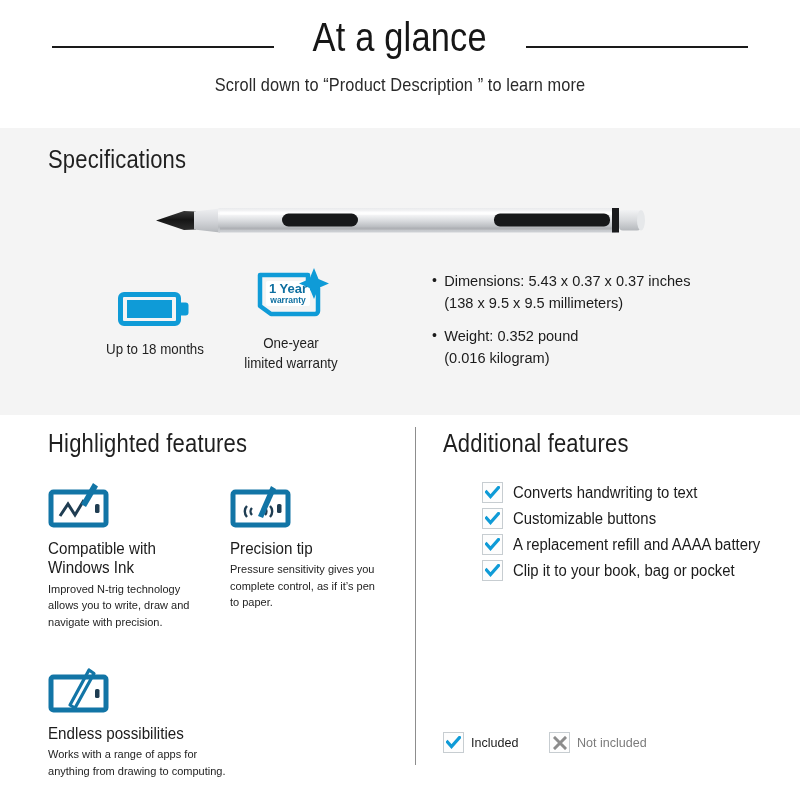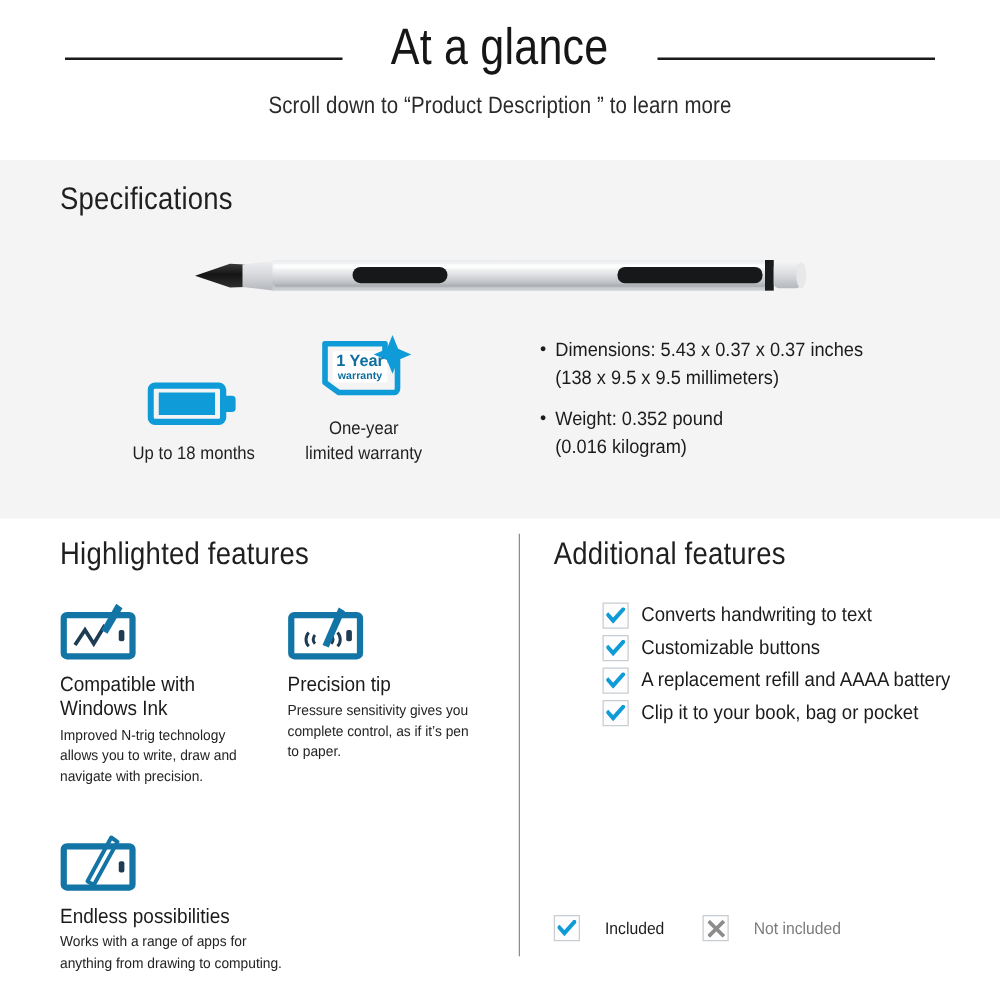--- a/index.html
+++ b/index.html
@@ -96,21 +96,21 @@
     position: absolute;
     top: 148px;
     left: 0;
     width: 100%;
     height: 130px;
   }
   .spec-col {
     position: absolute;
     text-align: center;
   }
-  .spec-col.battery { left: 92px; top: 14px; width: 126px; text-align: center; }
+  .spec-col.battery { left: 92px; top: 0; width: 126px; text-align: center; }
   .spec-col.warranty { left: 235px; top: -6px; width: 112px; }
   .spec-icon {
     display: flex;
     justify-content: center;
     align-items: flex-end;
     height: 54px;
   }
   .spec-label {
     margin-top: 10px;
     font-size: 14.5px;
@@ -236,21 +236,21 @@
 
   
   .legend {
     position: absolute;
     left: 443px;
     top: 317px;
     display: flex;
     align-items: center;
     gap: 9px;
   }
-  .legend-item { display: flex; align-items: center; gap: 20px; }
+  .legend-item { display: flex; align-items: center; gap: 7px; }
   .legend-box {
     width: 19px;
     height: 19px;
     border: 1px solid #c7cdd1;
     background: #fdfdfd;
     display: flex;
     align-items: center;
     justify-content: center;
     flex: 0 0 auto;
   }

